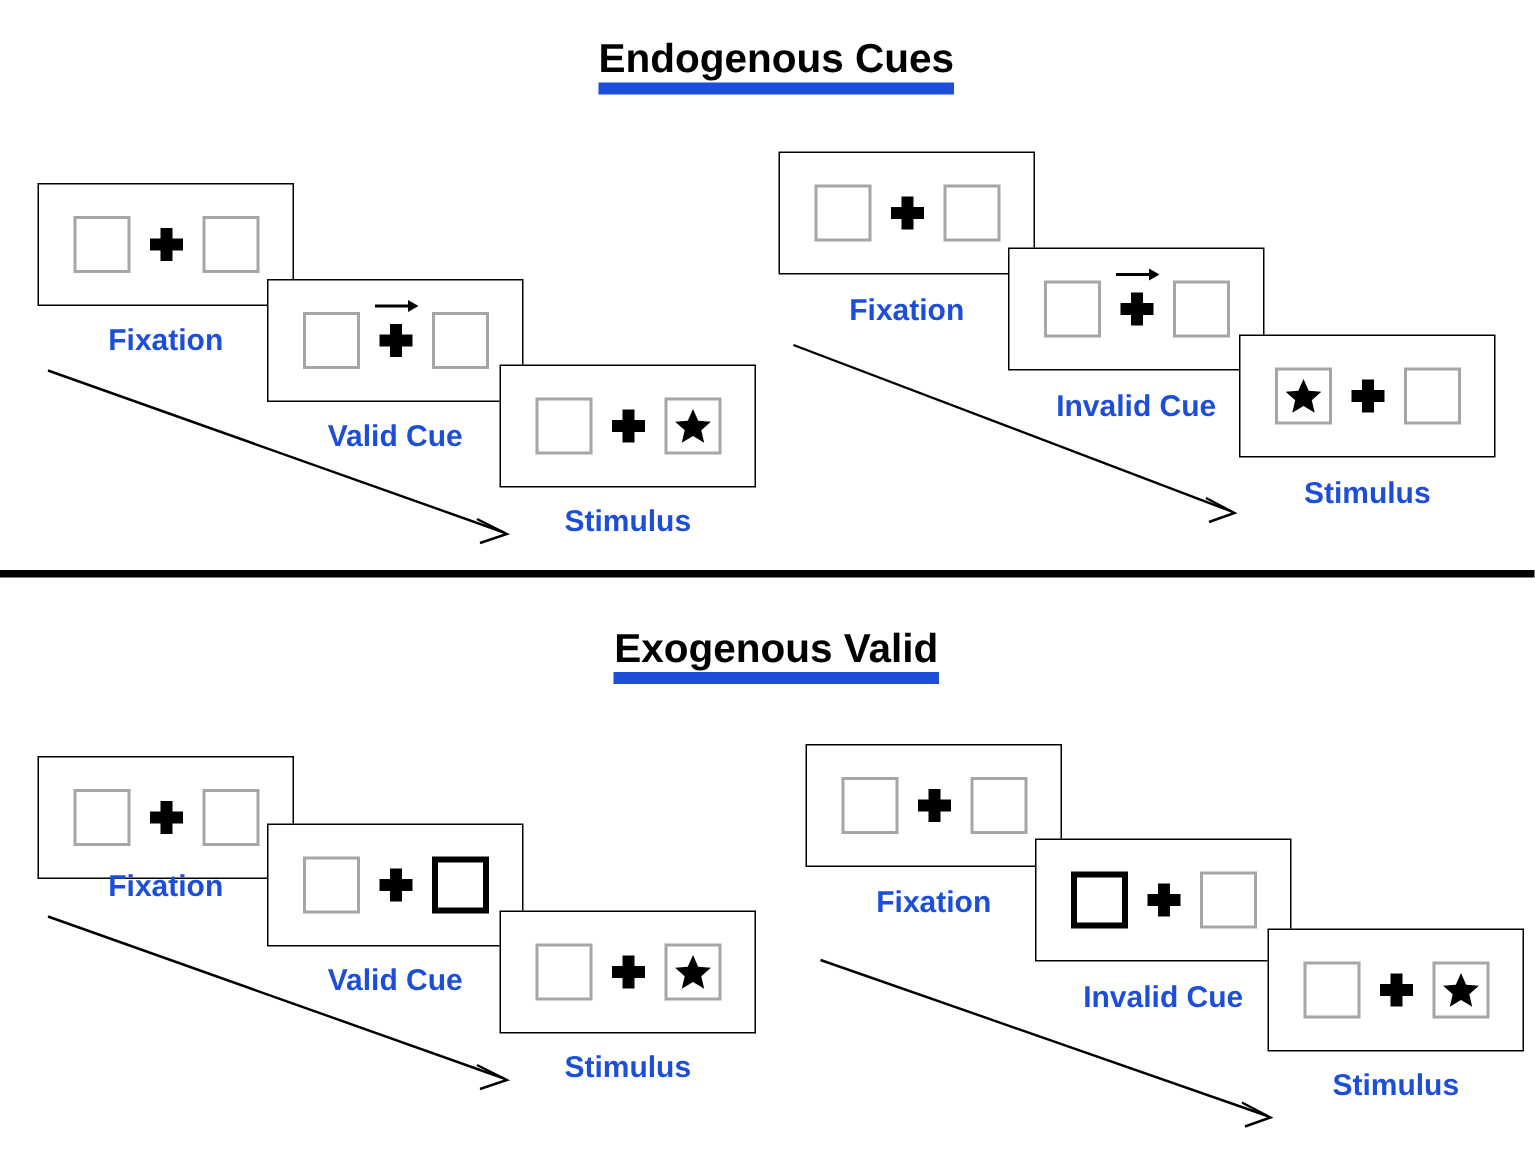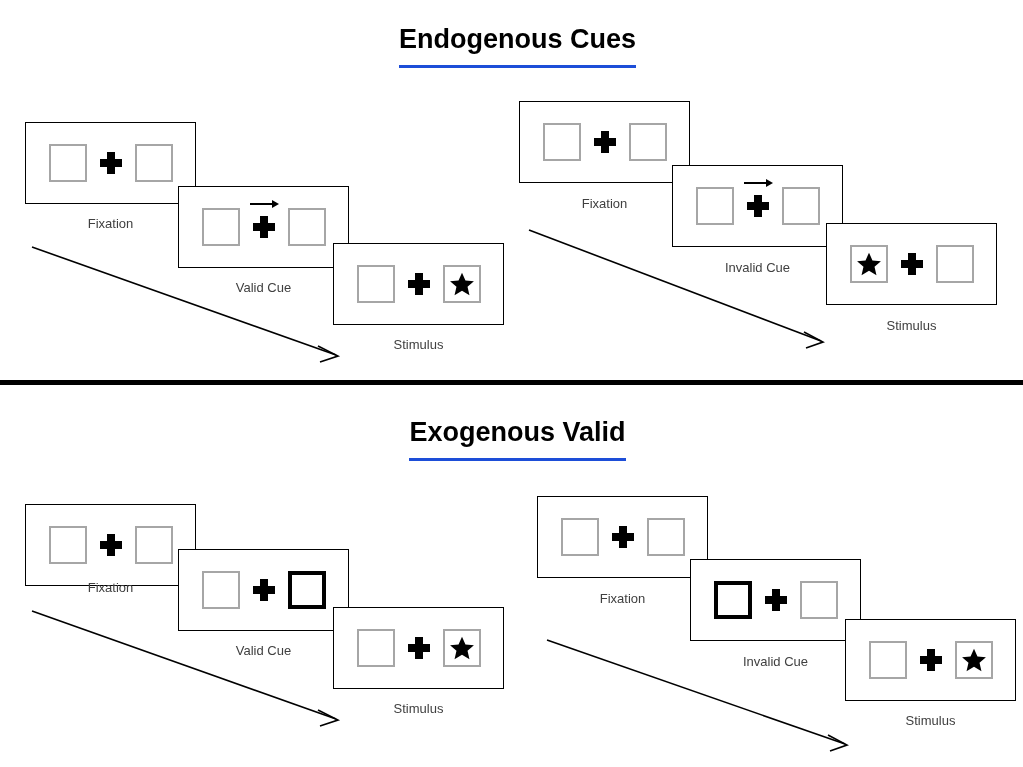--- a/index.html
+++ b/index.html
@@ -20,22 +20,22 @@
     position: absolute;
     left: 0;
     width: 1023px;
     text-align: center;
     font-size: 27px;
     font-weight: bold;
     color: #000000;
     letter-spacing: 0px;
   }
   .section-title span {
-    border-bottom: 3px solid #1d4ed8;
-    padding-bottom: 11px;
+    border-bottom: 8px solid #1d4ed8;
+    padding-bottom: 1px;
     margin-left: 12px;
   }
   #title-endogenous { top: 24px; }
   #title-exogenous  { top: 417px; }
 
   
   #section-divider {
     position: absolute;
     left: 0;
     top: 380px;
@@ -115,23 +115,23 @@
     left: 50%;
     transform: translateX(-50%);
     width: 30px;
     height: 10px;
   }
   .cue-arrow svg { display: block; }
 
   
   .caption {
     position: absolute;
-    font-size: 13px;
-    font-weight: normal;
-    color: #404040;
+    font-size: 20px;
+    font-weight: bold;
+    color: #1d4ed8;
     white-space: nowrap;
   }
 
   
   .seq-arrow {
     position: absolute;
     pointer-events: none;
   }
   .seq-arrow svg { display: block; overflow: visible; }
   .seq-arrow path,

